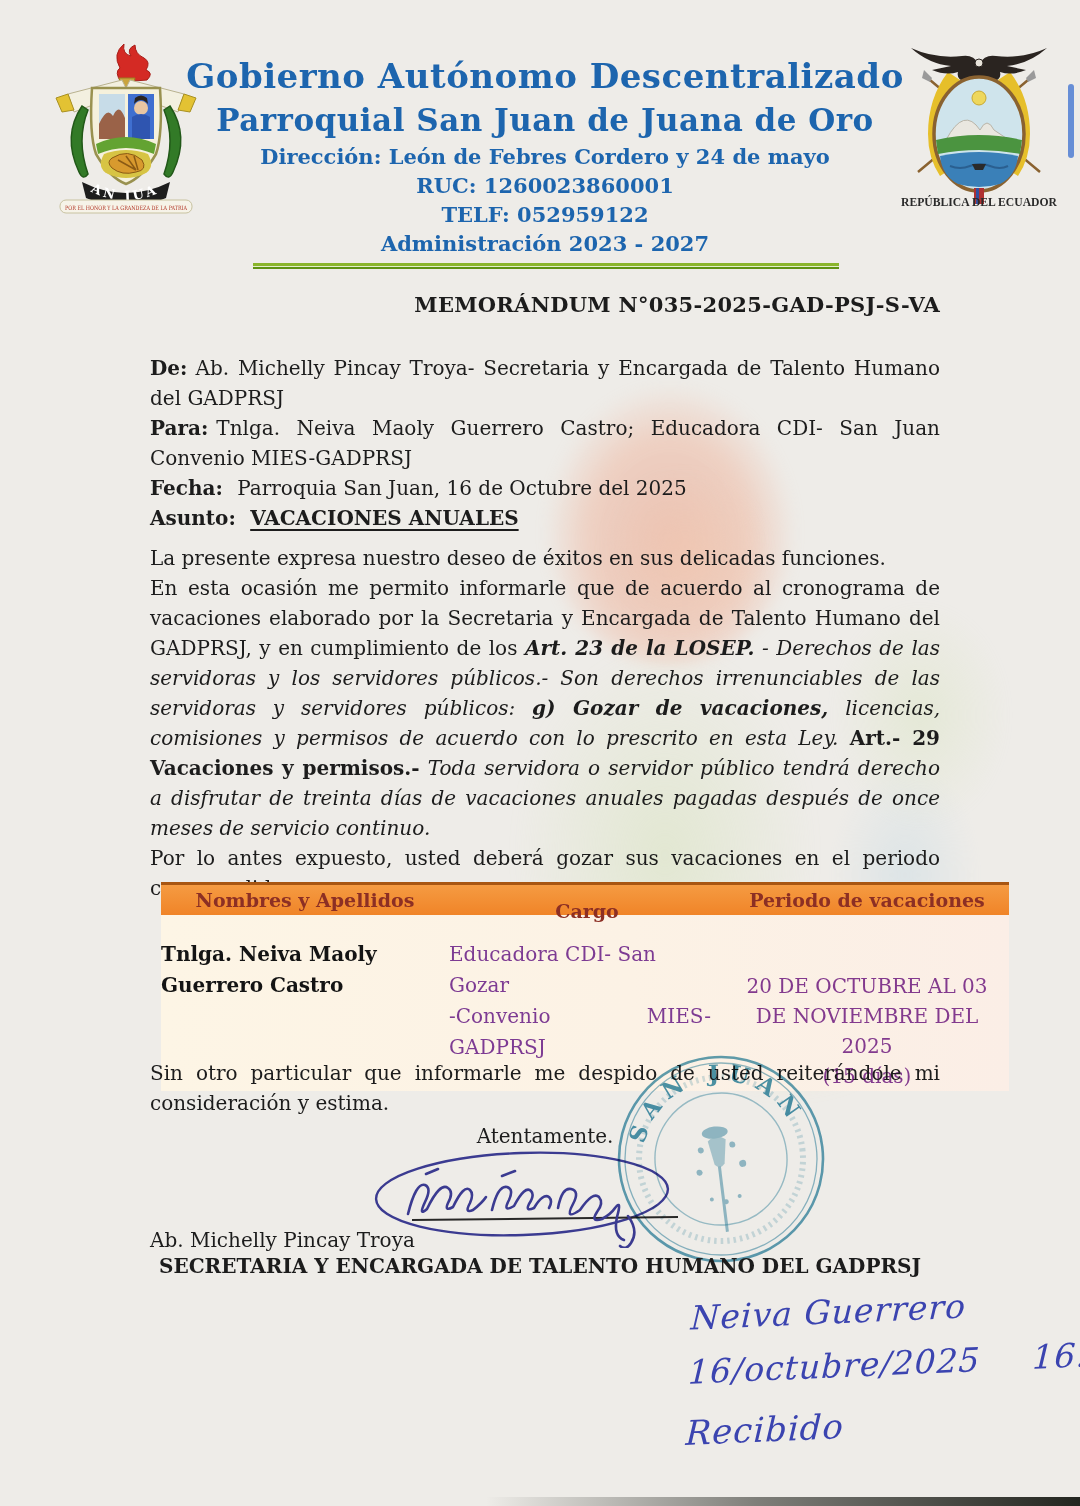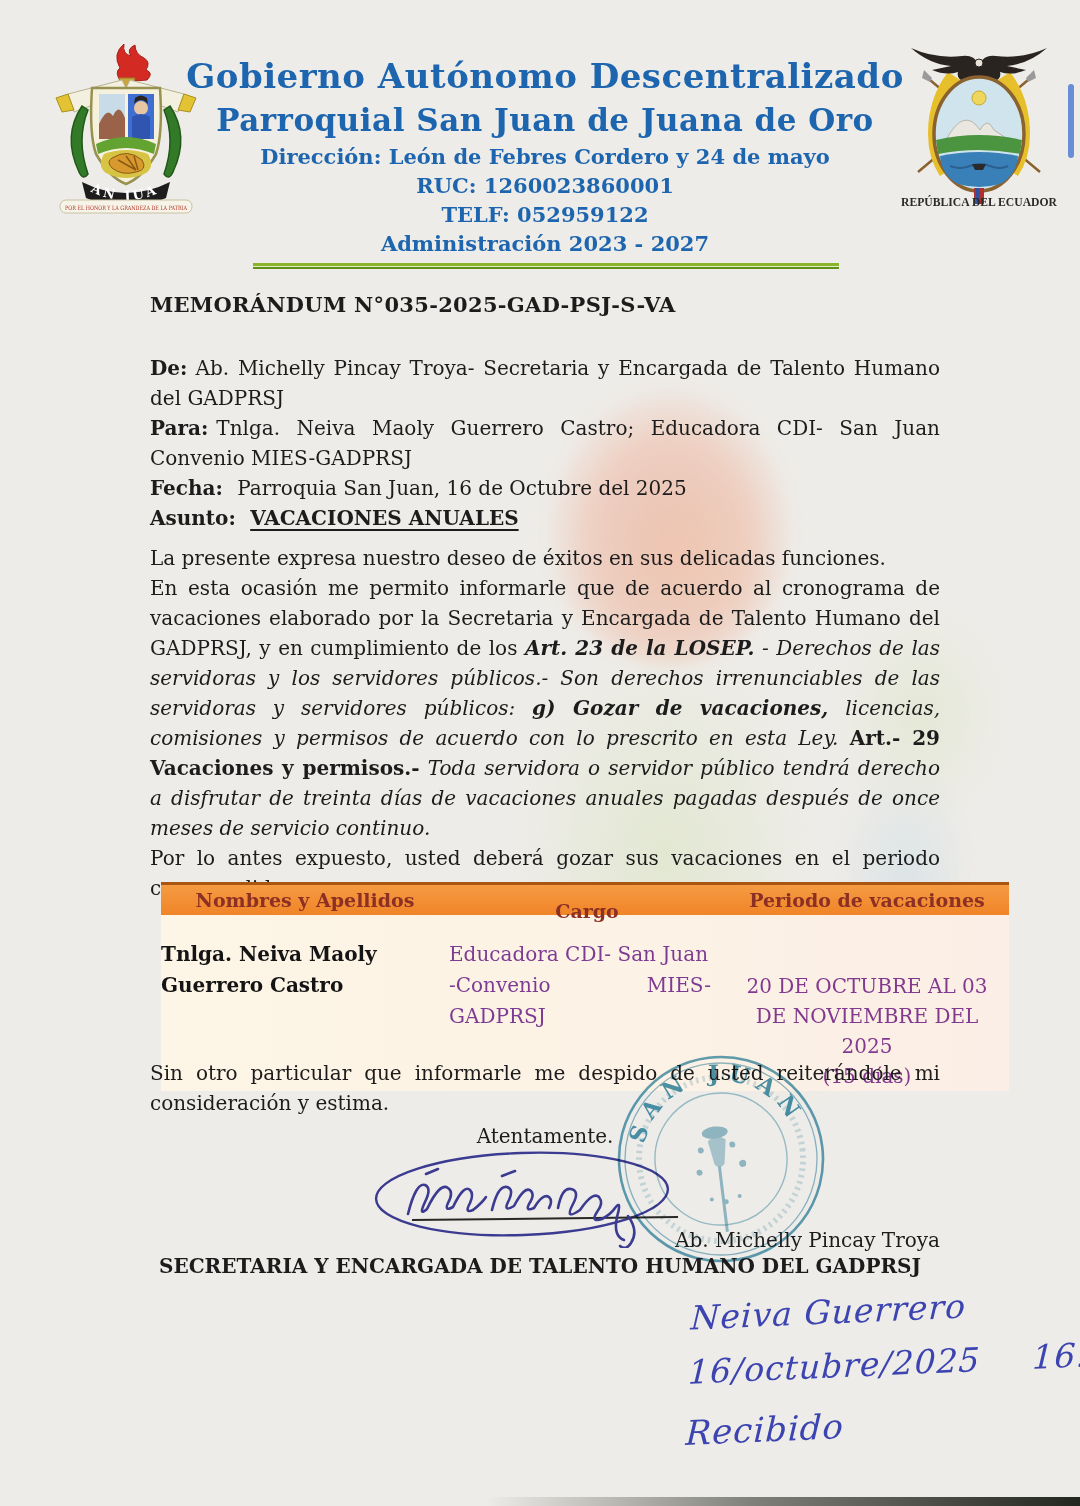--- a/index.html
+++ b/index.html
@@ -30,21 +30,21 @@
     background:radial-gradient(ellipse, #ecd98c 0%, rgba(236,217,140,0) 70%);}
   
   .header-text{left:150px; top:54px; width:790px; text-align:center; z-index:2; color:#1d65ae;}
   .org1{font-size:34px; font-weight:bold; letter-spacing:.5px; line-height:44px;}
   .org2{font-size:31px; font-weight:bold; letter-spacing:.5px; line-height:44px;}
   .hline{font-size:21px; font-weight:bold; line-height:29px;}
   .divider{left:253px; top:263px; width:586px; height:7px; z-index:2;
     background:linear-gradient(180deg,#8ab52b 0 3px, #e4eecb 3px 4px, #5f9214 4px 6px, rgba(0,0,0,0) 6px);}
   .seal{z-index:2;}
   
-  .memo-title{left:150px; top:292px; width:790px; text-align:left; font-size:21px; font-weight:bold; letter-spacing:.3px; z-index:2;}
+  .memo-title{left:150px; top:292px; width:790px; text-align:right; font-size:21px; font-weight:bold; letter-spacing:.3px; z-index:2;}
   .fields{left:150px; top:335px; width:790px; font-size:20px; line-height:30px; z-index:2;margin-top:18px;}
   .fline{display:flex;}
   .flabel{font-weight:bold; white-space:pre; margin-right:8px;}
   .fstretch{flex:1; text-align:justify; text-align-last:justify;}
   .subject{font-weight:bold; text-decoration:underline; text-underline-offset:4px;}
   .bodytext{left:150px; top:543px; width:790px; font-size:20px; line-height:30px; text-align:justify; z-index:2;}
   .bodytext p{margin:0;}
   .bi{font-weight:bold; font-style:italic;}
   .it{font-style:italic;}
   .bb{font-weight:bold;}
@@ -56,21 +56,21 @@
   .th1{width:288px;} .th2{width:276px;margin-top:22px;} .th3{width:284px;}
   .trow{display:flex; min-height:140px; background:linear-gradient(90deg,#fdf5e5 0%, #fcf2e5 55%, #fbeee6 100%); padding-top:24px; box-sizing:border-box;}
   .td{box-sizing:border-box;}
   .td1{width:288px; padding-left:0; font-weight:bold; font-size:20px; line-height:31px; color:#141414;}
   .td2{width:276px; padding-right:14px; font-size:20px; line-height:31px; color:#7d3b93;}
   .td2-mid{display:flex; justify-content:space-between;}
   .td3{width:284px; text-align:center; font-size:20px; line-height:30px; color:#833a8e;margin-top:32px;}
   
   .farewell{left:150px; top:1058px; width:790px; font-size:20px; line-height:30px; text-align:justify; z-index:2;}
   .valediction{left:150px; top:1124px; width:790px; text-align:center; font-size:20px; z-index:2;}
-  .signer-name{left:150px; top:1228px; width:790px; text-align:right; font-size:20px; z-index:4;}
+  .signer-name{left:150px; top:1228px; width:790px; text-align:left; font-size:20px; z-index:4;}
   .signer-title{left:60px; top:1254px; width:960px; text-align:center; font-size:20px; font-weight:bold; z-index:4;}
   
   .stamp{left:612px; top:1050px; width:218px; height:218px; z-index:3; transform:rotate(-7deg); opacity:.9; mix-blend-mode:multiply;}
   .signature{left:372px; top:1148px; width:320px; height:100px; z-index:3; mix-blend-mode:multiply;}
   .handwriting{left:688px; top:1282px; z-index:3; color:#3b44b0; font-style:italic;
     font-family:"DejaVu Serif",serif; transform:rotate(-2.5deg) skewX(-5deg); line-height:54px; letter-spacing:1px;}
   .hw1{font-size:33px;}
   .hw2{font-size:33px; white-space:nowrap;}
   .hw-time{margin-left:52px;}
   .hw3{font-size:34px; margin-top:6px;}
@@ -187,21 +187,21 @@
       <div class="th th1">Nombres y Apellidos</div>
       <div class="th th2">Cargo</div>
       <div class="th th3">Periodo de vacaciones</div>
     </div>
     <div class="trow">
       <div class="td td1">
         <div>Tnlga. Neiva Maoly</div>
         <div>Guerrero Castro</div>
       </div>
       <div class="td td2">
-        <div>Educadora CDI- San Juan</div>
+        <div>Educadora CDI- San Gozar</div>
         <div class="td2-mid">
           <span>-Convenio</span>
           <span>MIES-</span>
         </div>
         <div>GADPRSJ</div>
       </div>
       <div class="td td3">
         <div>20 DE OCTUBRE AL 03</div>
         <div>DE NOVIEMBRE DEL</div>
         <div>2025</div>

